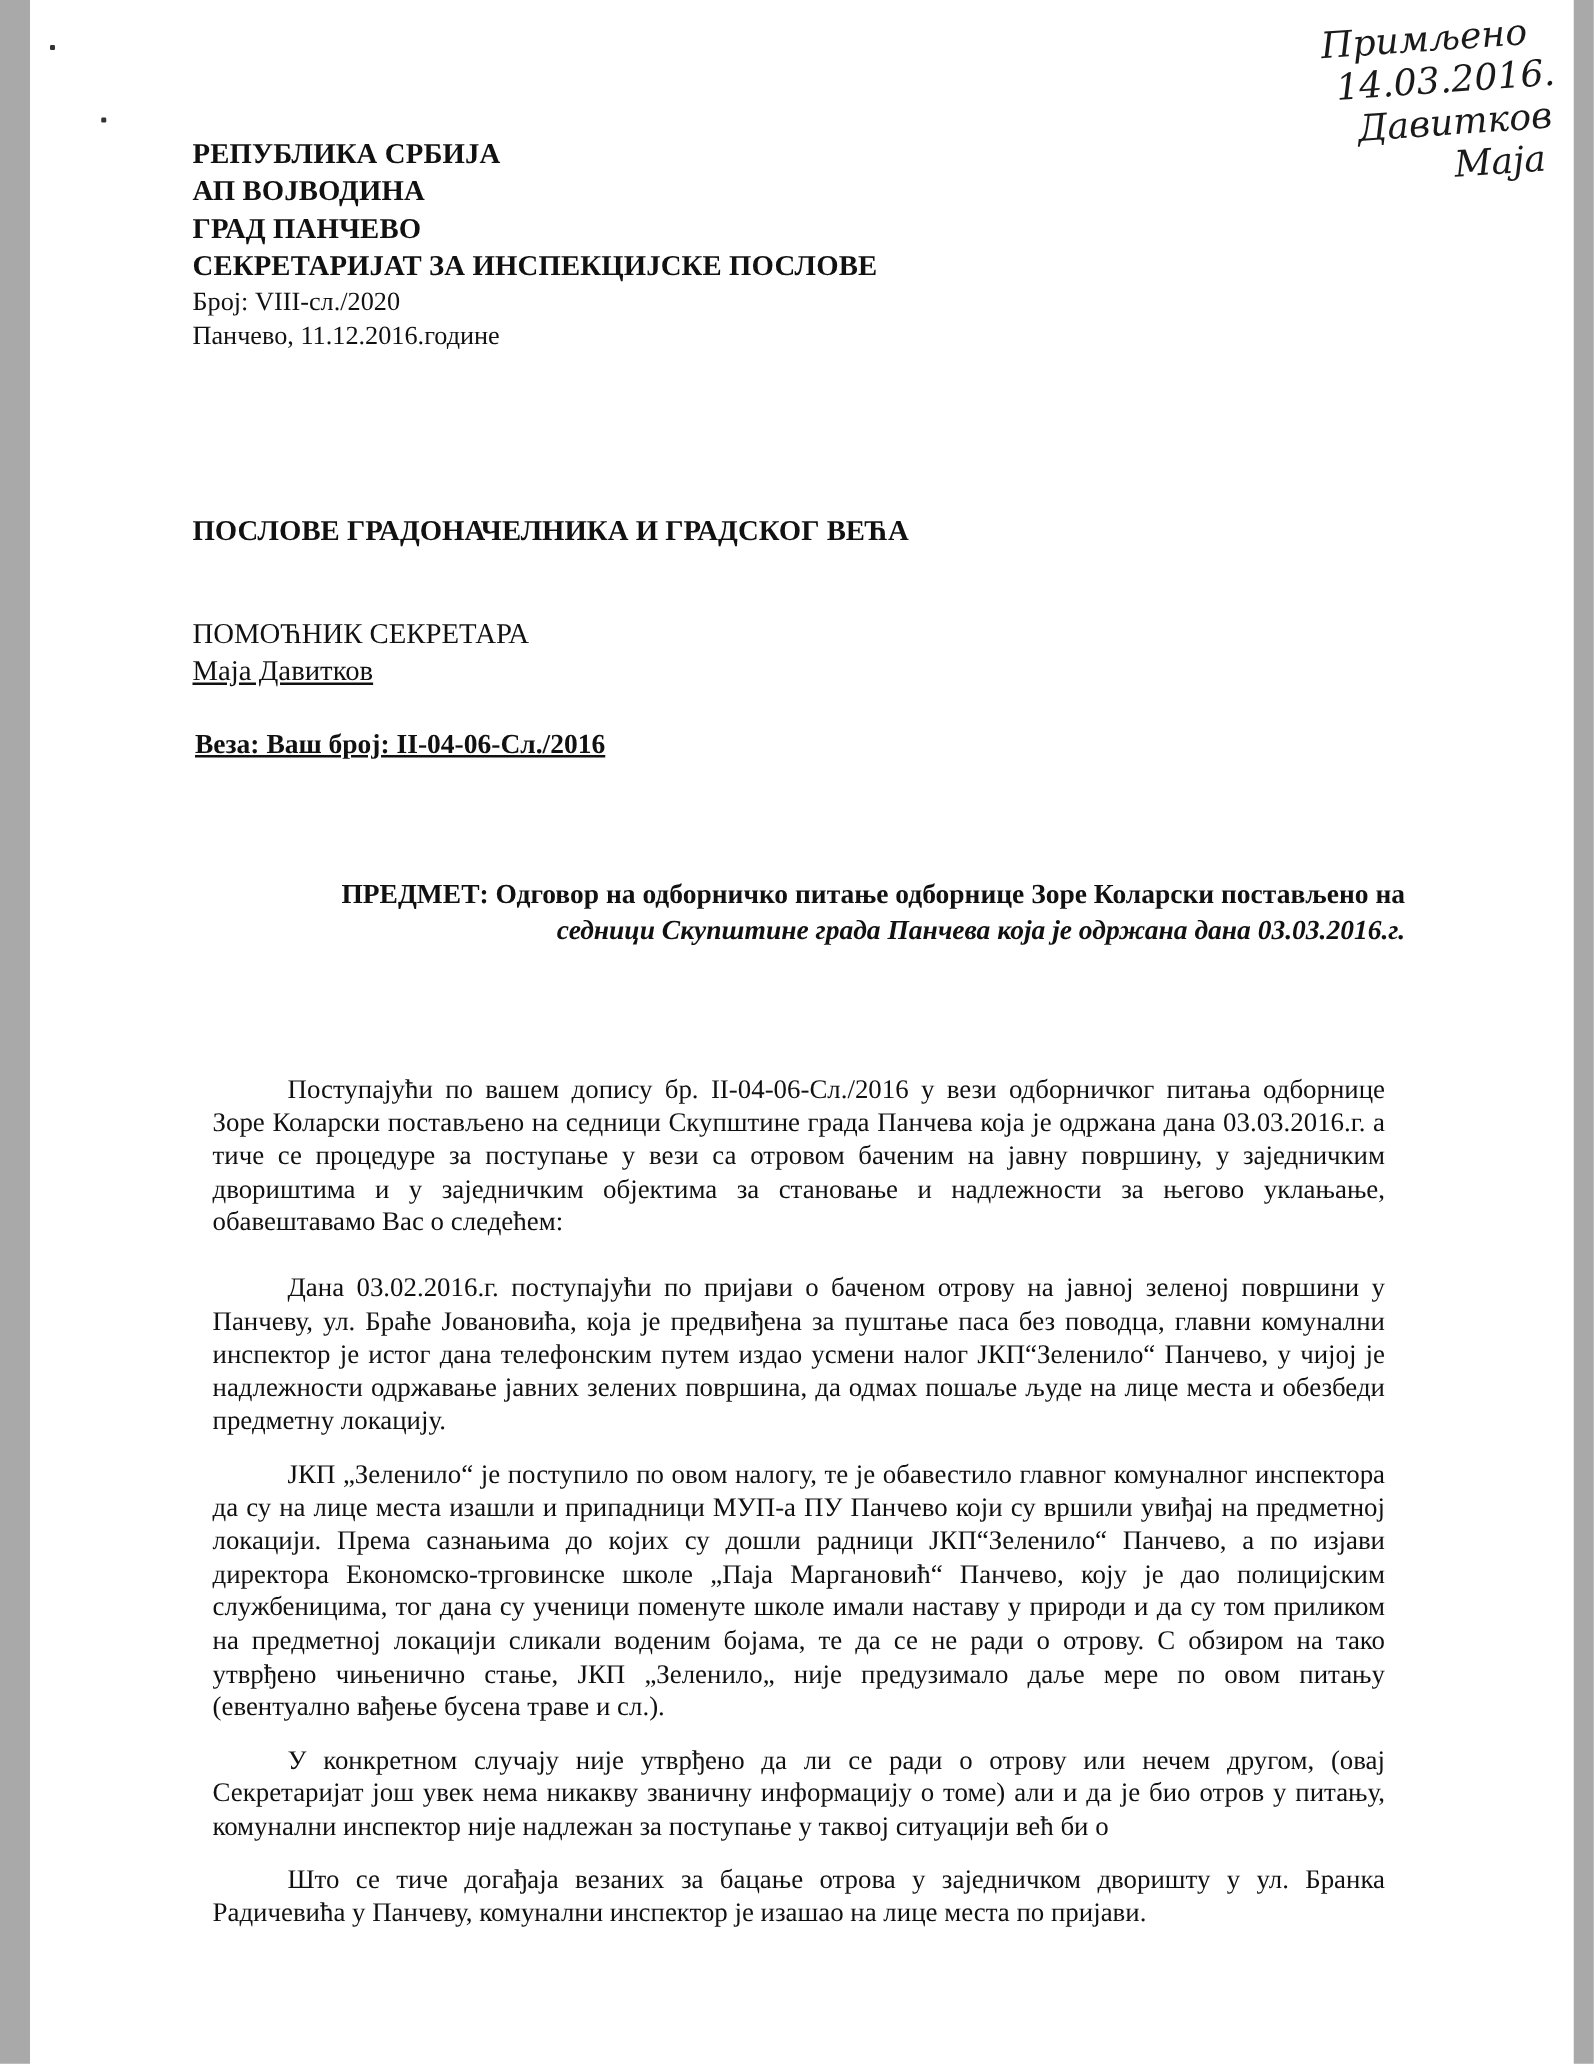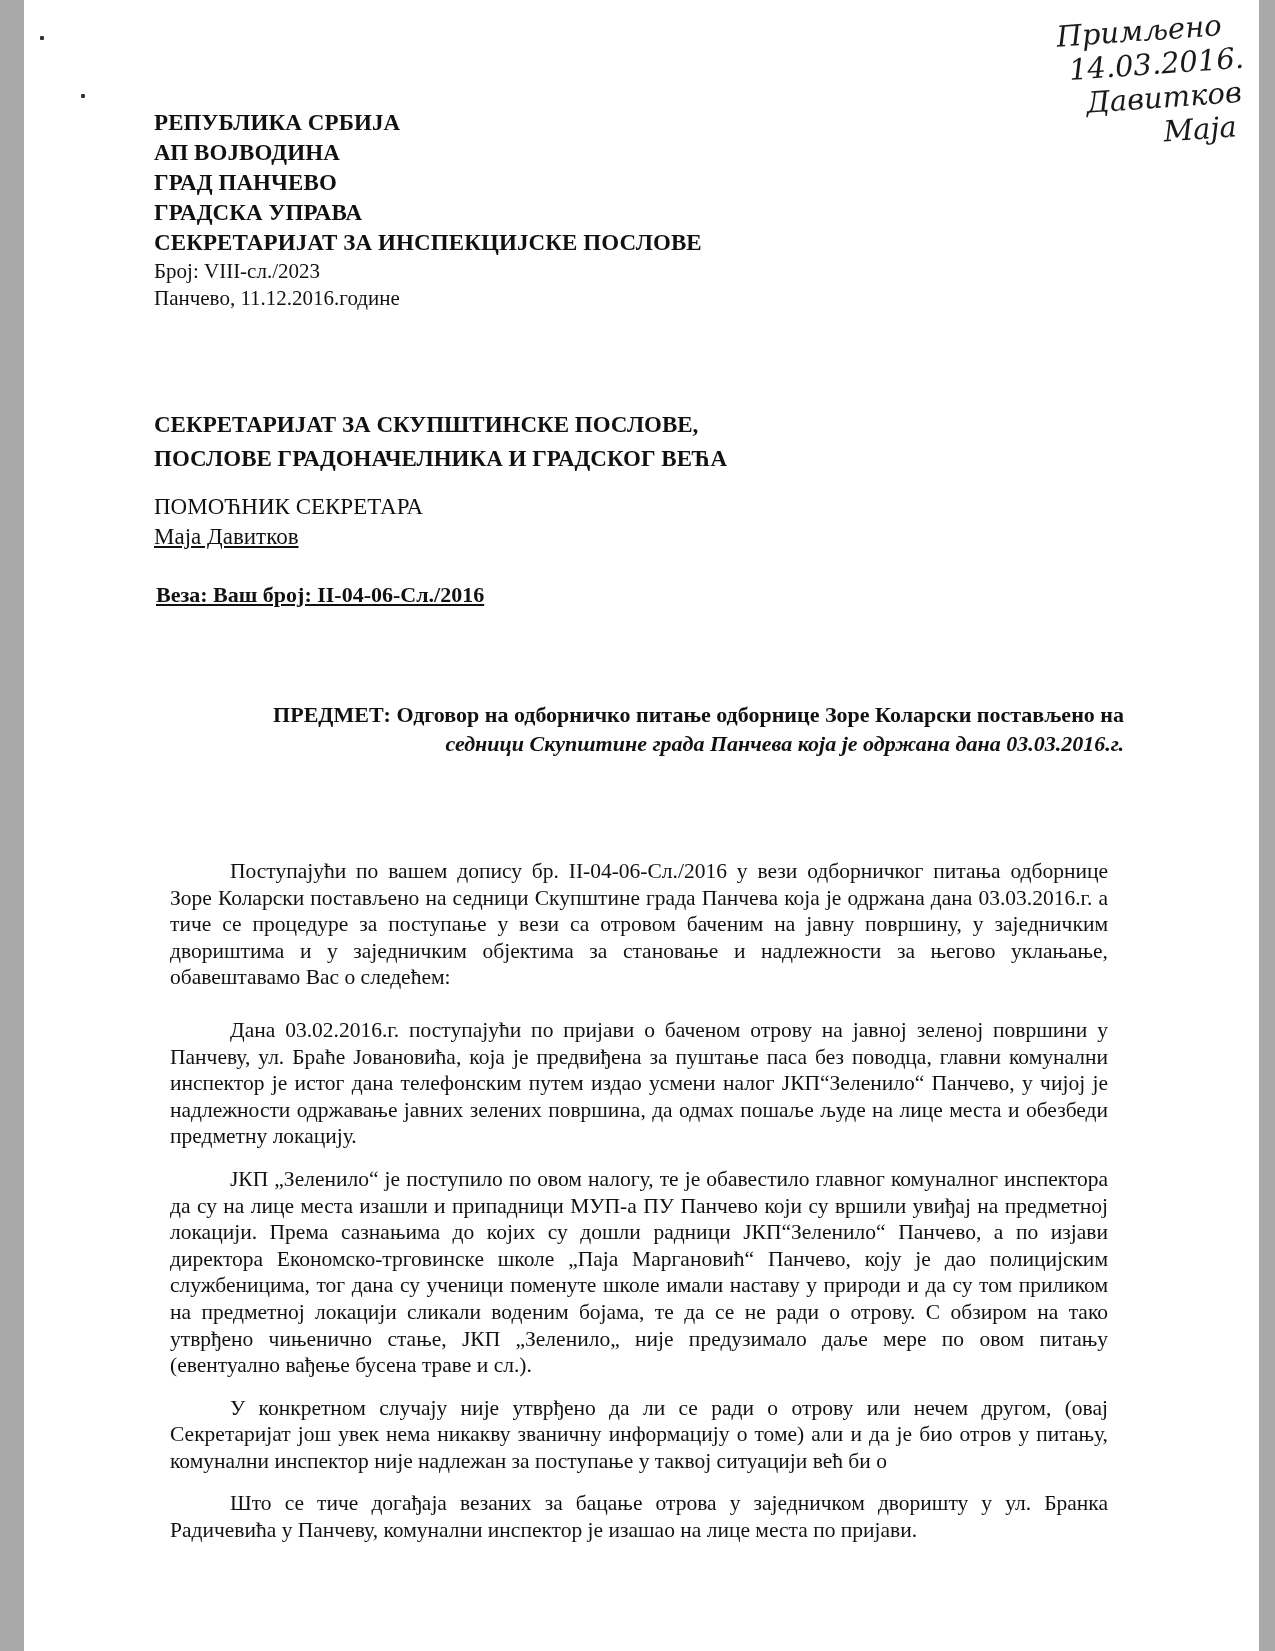--- a/index.html
+++ b/index.html
@@ -57,28 +57,26 @@
   <div class="hw-1">Примљено</div>
   <div class="hw-2">14.03.2016.</div>
   <div class="hw-3">Давитков</div>
   <div class="hw-4">Маја</div>
 </div>
 
 <div class="header">
   <div class="bold">РЕПУБЛИКА СРБИЈА</div>
   <div class="bold">АП ВОЈВОДИНА</div>
   <div class="bold">ГРАД ПАНЧЕВО</div>
-  <div class="bold">ГРАДСКА УПРАВА</div>
   <div class="bold">СЕКРЕТАРИЈАТ ЗА ИНСПЕКЦИЈСКЕ ПОСЛОВЕ</div>
-  <div class="reg">Број:  VIII-сл./2023</div>
+  <div class="reg">Број:  VIII-сл./2020</div>
   <div class="reg">Панчево, 11.12.2016.године</div>
 </div>
 
 <div class="recipient">
-  <div>СЕКРЕТАРИЈАТ ЗА СКУПШТИНСКЕ ПОСЛОВЕ,</div>
   <div>ПОСЛОВЕ ГРАДОНАЧЕЛНИКА И ГРАДСКОГ ВЕЋА</div>
 </div>
 
 <div class="assistant">
   <div>ПОМОЋНИК СЕКРЕТАРА</div>
   <div class="underline">Маја Давитков</div>
 </div>
 
 <div class="reference">Веза: Ваш број: II-04-06-Сл./2016</div>
 

